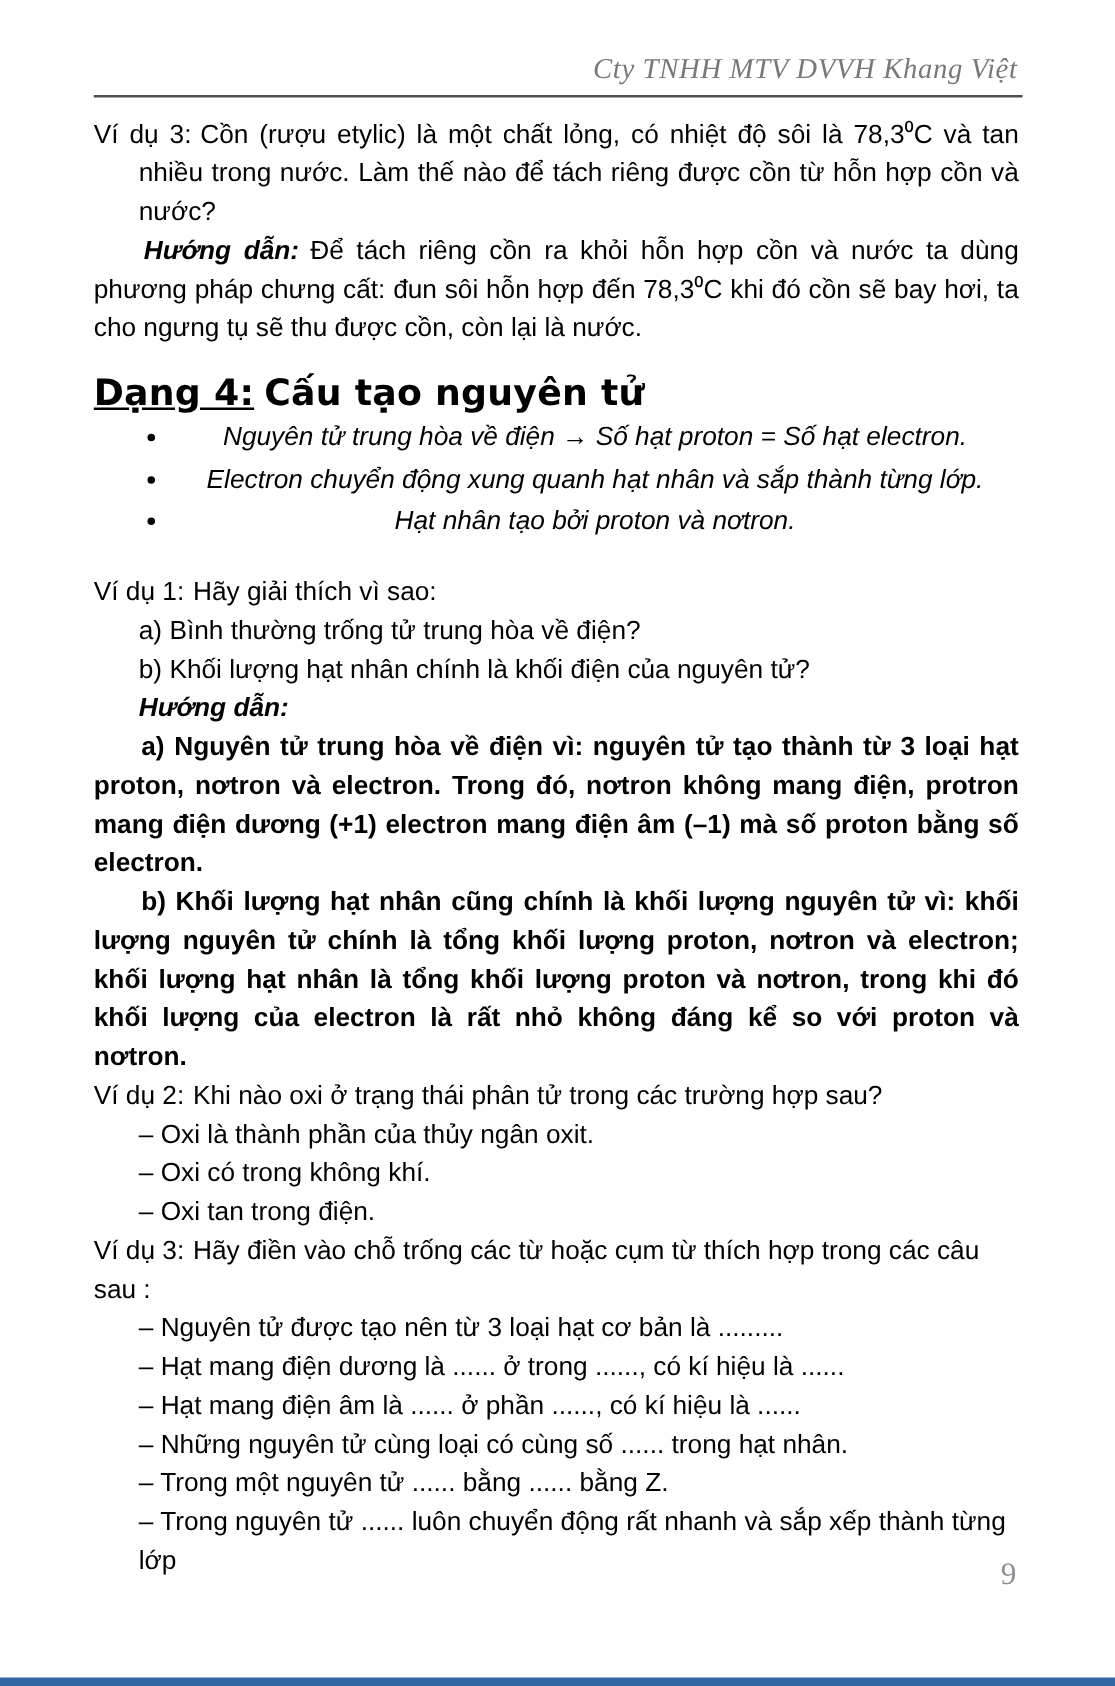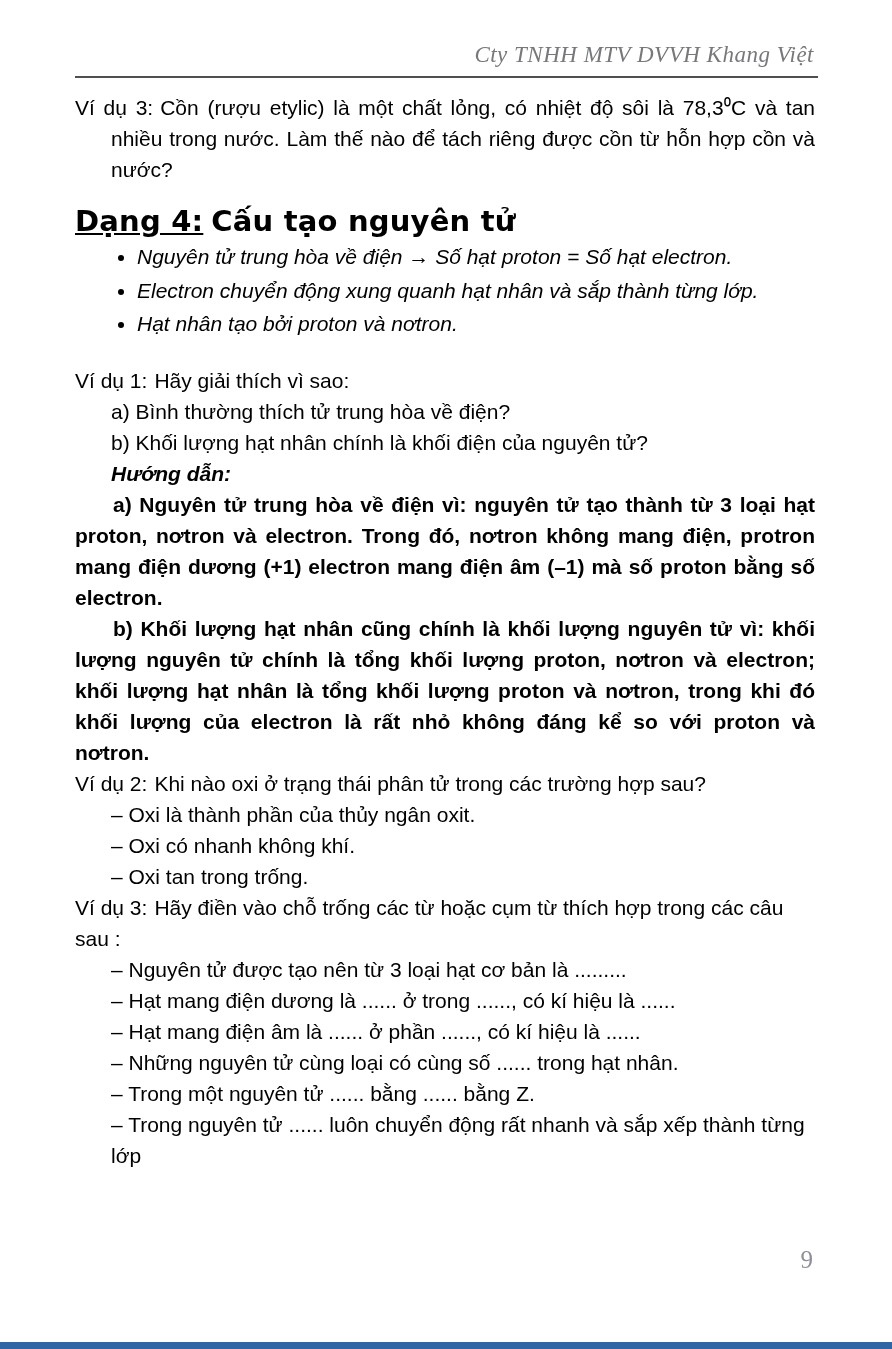--- a/index.html
+++ b/index.html
@@ -40,21 +40,21 @@
     line-height:33px;
     letter-spacing:0.2px;
   }
   .heading .u{text-decoration:underline;margin-right:8px;}
   ul.bullets{
     list-style:disc;
     margin:3px 0 0 0;
     padding-left:62px;
     font-style:italic;
   }
-  ul.bullets li{line-height:32.5px;margin:1px 0;}
+  ul.bullets li{line-height:32.5px;margin:1px 0;text-align:center;}
   .vd-gap{margin-top:24px !important;}
   .sub{padding-left:36px;}
   .ans{text-indent:38px;text-align:justify;font-weight:bold;}
   .page-number{
     position:absolute;right:79px;top:1246px;
     font-family:"Liberation Serif",serif;
     font-size:25px;color:#8d8e97;
   }
   .bottom-bar{
     position:absolute;left:0;right:0;bottom:0;height:7px;
@@ -66,40 +66,41 @@
 
 <div class="page">
 
   <div class="header-text">Cty TNHH MTV DVVH Khang Việt</div>
   <div class="header-rule"></div>
 
   <div class="content">
 
     <p class="hang"><span class="lbl">Ví dụ 3:</span><span>Cồn (rượu etylic) là một chất lỏng, có nhiệt độ sôi là 78,3⁰C và tan nhiều trong nước. Làm thế nào để tách riêng được cồn từ hỗn hợp cồn và nước?</span></p>
 
+    <p class="guide"><span class="glbl">Hướng dẫn:</span><span>Để tách riêng cồn ra khỏi hỗn hợp cồn và nước ta dùng phương pháp chưng cất: đun sôi hỗn hợp đến 78,3⁰C khi đó cồn sẽ bay hơi, ta cho ngưng tụ sẽ thu được cồn, còn lại là nước.</span></p>
 
     <p class="heading"><span class="u">Dạng 4:</span><span>Cấu tạo nguyên tử</span></p>
 
     <ul class="bullets">
       <li>Nguyên tử trung hòa về điện →  Số hạt proton = Số hạt electron.</li>
       <li>Electron chuyển động xung quanh hạt nhân và sắp thành từng lớp.</li>
       <li>Hạt nhân tạo bởi proton và nơtron.</li>
     </ul>
 
     <p class="vd-gap"><span class="lbl">Ví dụ 1:</span><span>Hãy giải thích vì sao:</span></p>
-    <p class="sub">a) Bình thường thích tử trung hòa về điện?</p>
+    <p class="sub">a) Bình thường trống tử trung hòa về điện?</p>
     <p class="sub">b) Khối lượng hạt nhân chính là khối điện của nguyên tử?</p>
     <p class="sub"><span class="glbl">Hướng dẫn:</span></p>
     <p class="ans">a) Nguyên tử trung hòa về điện vì: nguyên tử tạo thành từ 3 loại hạt proton, nơtron và electron. Trong đó, nơtron không mang điện, protron mang điện dương (+1) electron mang điện âm (–1) mà số proton bằng số electron.</p>
     <p class="ans">b) Khối lượng hạt nhân cũng chính là khối lượng nguyên tử vì: khối lượng nguyên tử chính là tổng khối lượng proton, nơtron và electron; khối lượng hạt nhân là tổng khối lượng proton và nơtron, trong khi đó khối lượng của electron là rất nhỏ không đáng kể so với proton và nơtron.</p>
 
     <p><span class="lbl">Ví dụ 2:</span><span>Khi nào oxi ở trạng thái phân tử trong các trường hợp sau?</span></p>
     <p class="sub">– Oxi là thành phần của thủy ngân oxit.</p>
-    <p class="sub">– Oxi có nhanh không khí.</p>
-    <p class="sub">– Oxi tan trong trống.</p>
+    <p class="sub">– Oxi có trong không khí.</p>
+    <p class="sub">– Oxi tan trong điện.</p>
 
     <p><span class="lbl">Ví dụ 3:</span><span>Hãy điền vào chỗ trống các từ hoặc cụm từ thích hợp trong các câu sau :</span></p>
     <p class="sub">– Nguyên tử được tạo nên từ 3 loại hạt cơ bản là .........</p>
     <p class="sub">– Hạt mang điện dương là ...... ở trong ......, có kí hiệu là ......</p>
     <p class="sub">– Hạt mang điện âm là ...... ở phần ......, có kí hiệu là ......</p>
     <p class="sub">– Những nguyên tử cùng loại có cùng số ...... trong hạt nhân.</p>
     <p class="sub">– Trong một nguyên tử ...... bằng ...... bằng Z.</p>
     <p class="sub">– Trong nguyên tử ...... luôn chuyển động rất nhanh và sắp xếp thành từng lớp</p>
 
   </div>

